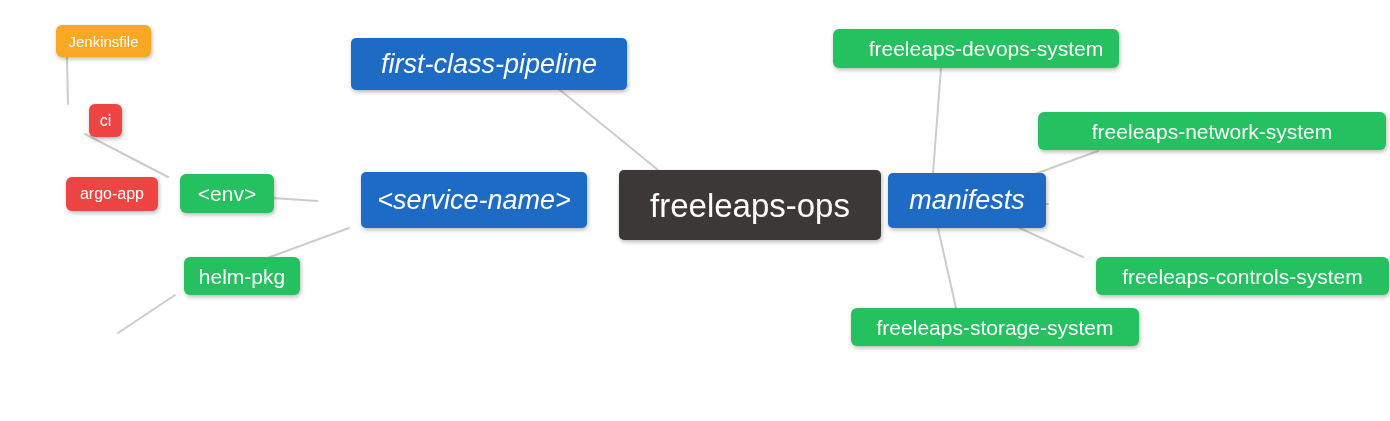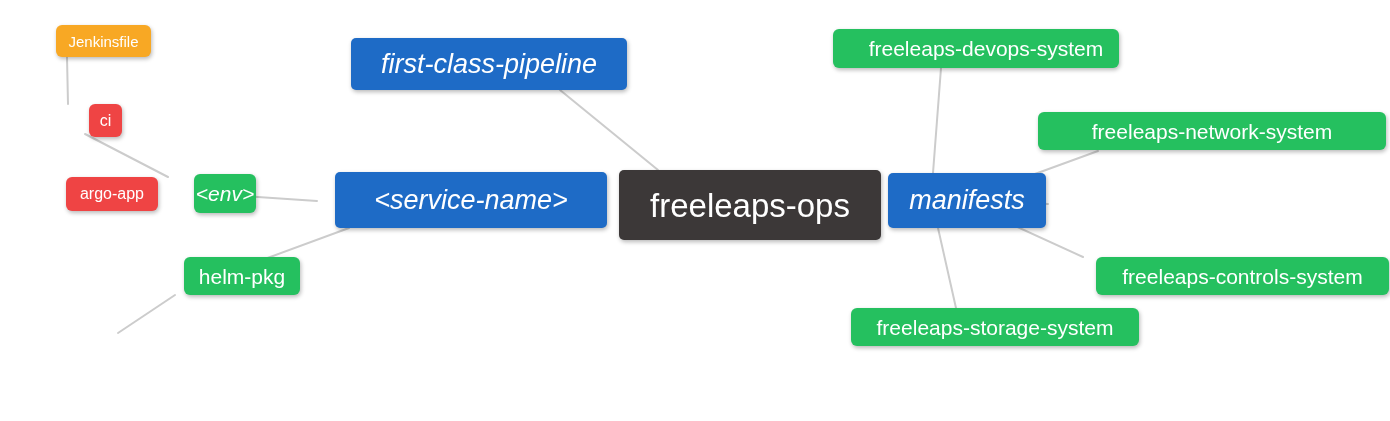--- a/index.html
+++ b/index.html
@@ -44,25 +44,25 @@
   .root   { background: #3c3838; font-size: 33px; border-radius: 5px; }
   .blue   { background: #1e6bc6; font-size: 27px; border-radius: 5px; font-style: italic; }
   .green  { background: #25c05f; font-size: 21px; }
   .red    { background: #ef4444; font-size: 16px; }
   .amber  { background: #f8a824; font-size: 15px; }
 
   
   .n-jenkinsfile { left: 20px;   top: 25px;  width: 95px;  height: 32px; }
   .n-ci          { left: 53px;   top: 104px; width: 33px;  height: 33px; }
   .n-argo-app    { left: 30px;   top: 177px; width: 92px;  height: 34px; }
-  .n-env         { left: 158px;  top: 174px; width: 62px;  height: 39px; font-style: italic; }
+  .n-env         { left: 144px;  top: 174px; width: 94px;  height: 39px; }
   .n-helm-pkg    { left: 148px;  top: 257px; width: 116px; height: 38px; }
   .n-values-yaml { left: 8px;    top: 333px; width: 170px; height: 35px; }
   .n-pipeline    { left: 315px;  top: 38px;  width: 276px; height: 52px; }
-  .n-service     { left: 299px;  top: 172px; width: 272px; height: 56px; }
+  .n-service     { left: 325px;  top: 172px; width: 226px; height: 56px; }
   .n-root        { left: 583px;  top: 170px; width: 262px; height: 70px; }
   .n-manifests   { left: 852px;  top: 173px; width: 158px; height: 55px; }
   .n-devops      { left: 797px;  top: 29px;  width: 286px; height: 39px; padding-left: 20px; }
   .n-network     { left: 1002px; top: 112px; width: 348px; height: 38px; }
   .n-monitoring  { left: 1048px; top: 185px; width: 330px; height: 38px; }
   .n-controls    { left: 1060px; top: 257px; width: 293px; height: 38px; }
   .n-storage     { left: 815px;  top: 308px; width: 288px; height: 38px; }
 </style>
 </head>
 <body>

